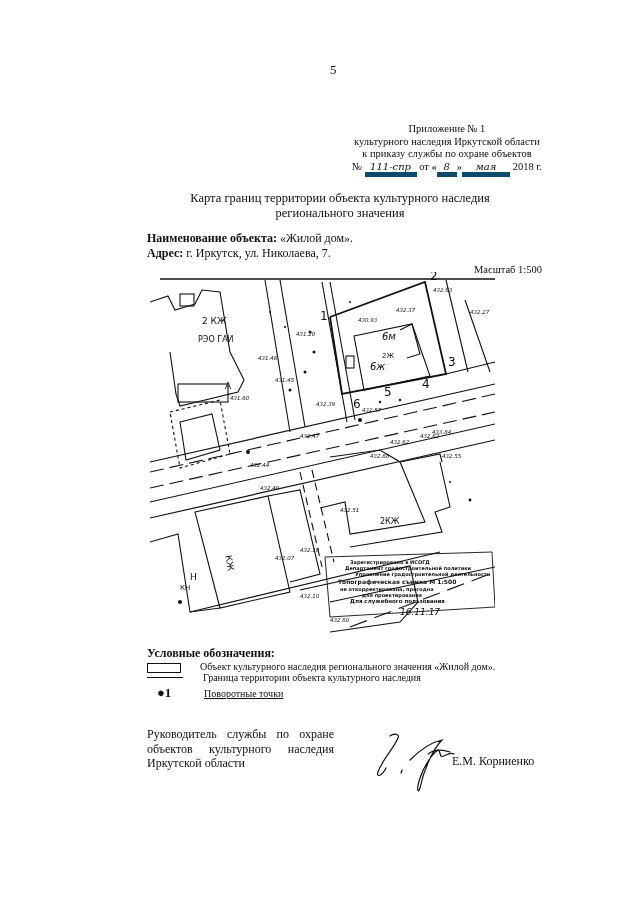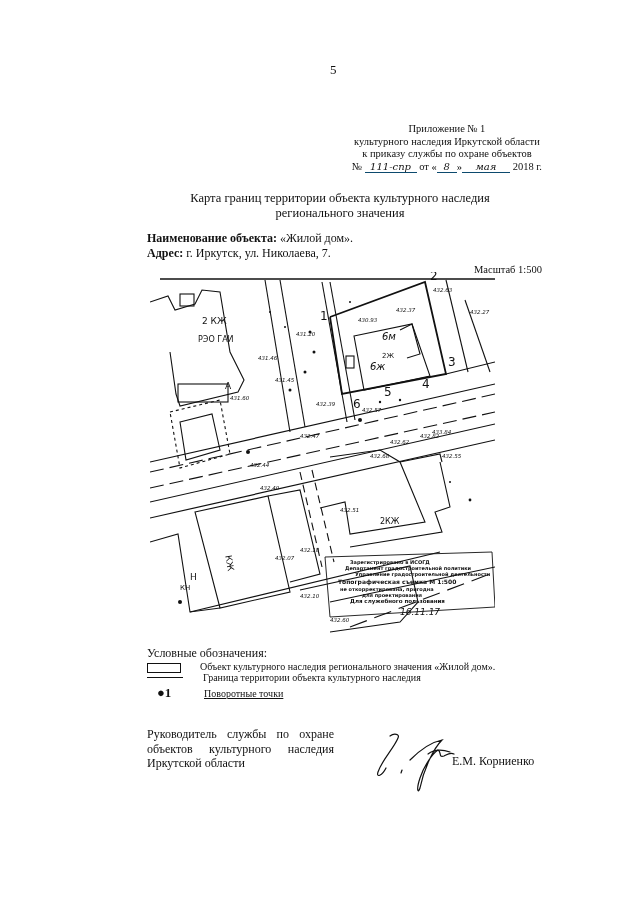--- a/index.html
+++ b/index.html
@@ -3,28 +3,28 @@
 <meta charset="utf-8">
 <style>
   html, body { margin: 0; padding: 0; background: #ffffff; }
   body { width: 639px; height: 905px; position: relative; overflow: hidden;
          font-family: "Liberation Serif", "DejaVu Serif", serif; color: #111; }
   .abs { position: absolute; }
   .page-num { left: 330px; top: 62px; font-size: 13px; }
   .annex { right: 97px; top: 123px; text-align: center; font-size: 10.5px; line-height: 12.5px; }
   .annex .line { white-space: nowrap; }
   .hand { font-family: "DejaVu Serif", serif; font-style: italic; font-size: 10px; display: inline-block;
-          border-bottom: 1px solid #0c4a6e; padding: 0 4px; line-height: 11px; }
+          border-bottom: 5px solid #0c4a6e; padding: 0 4px; line-height: 11px; }
   .title { left: 140px; width: 400px; top: 191px; text-align: center; font-weight: normal;
            font-size: 12.5px; line-height: 15px; }
   .objname { left: 147px; top: 231px; font-size: 12px; line-height: 15px; }
   .objname b { font-weight: bold; font-family: Liberation Serif, serif; }
   .scale { right: 97px; top: 264px; font-size: 10.5px; }
   .map { left: 150px; top: 272px; width: 345px; height: 372px; }
-  .legend-title { left: 147px; top: 646px; font-size: 12px; font-weight: normal; }
+  .legend-title { left: 147px; top: 646px; font-size: 12px; font-weight: bold; }
   .legend-row { left: 147px; font-size: 10px; }
   .legend-sym-rect { position: absolute; left: 0; top: 2px; width: 32px; height: 8px; border: 1.5px solid #111; }
   .legend-sym-line { position: absolute; left: 0; top: 5px; width: 36px; border-top: 1.5px solid #111; }
   .legend-text { position: absolute; white-space: nowrap; }
   .legend-dot { font-weight: bold; font-size: 13px; position: absolute; left: 10px; top: -3px; white-space: nowrap; }
   .sign-block { left: 147px; top: 727px; width: 187px; font-size: 12px; line-height: 14.5px; text-align: justify; }
   .sign-block .l { display: block; text-align-last: justify; }
   .sign-block .l.last { text-align-last: left; }
   .signer { left: 452px; top: 754px; font-size: 12px; }
   .signature { left: 372px; top: 728px; width: 90px; height: 70px; }

